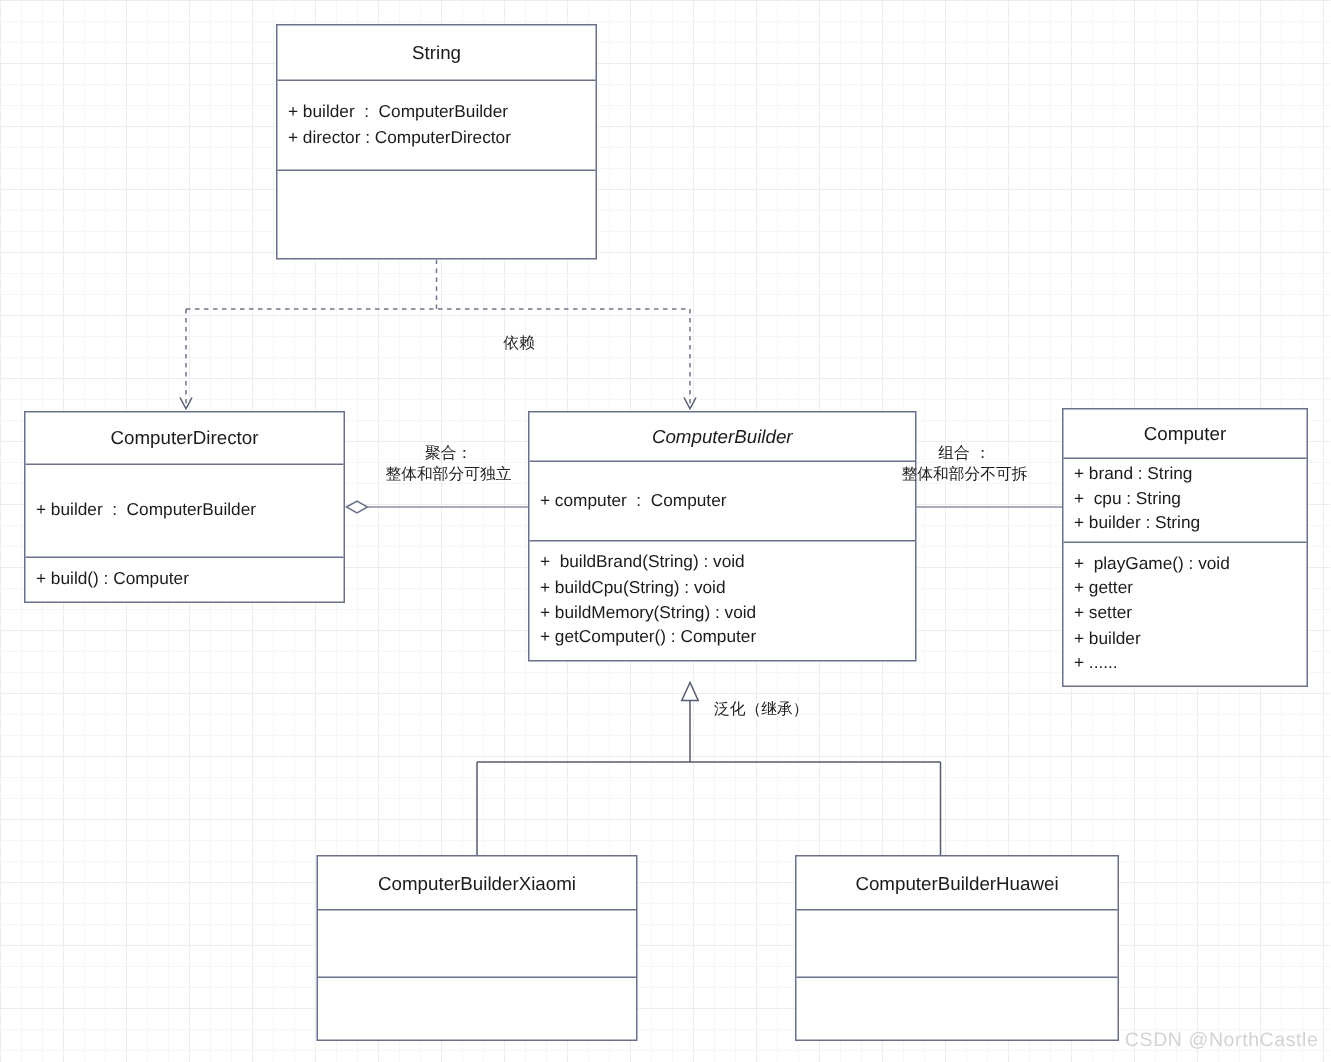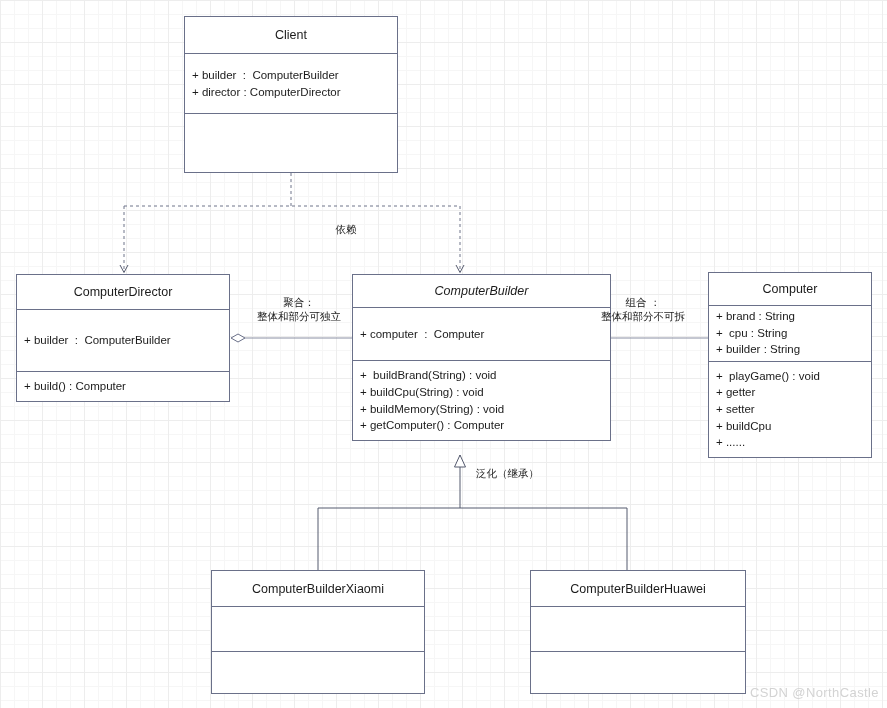--- a/index.html
+++ b/index.html
@@ -133,21 +133,21 @@
 
     <g>
       <path d="M460,508 L460,455" fill="none" stroke="#555a6e" stroke-width="1" marker-end="url(#hollowTriangle)"></path>
       <path d="M318,508 L627,508" fill="none" stroke="#555a6e" stroke-width="1"></path>
       <path d="M318,508 L318,570" fill="none" stroke="#555a6e" stroke-width="1"></path>
       <path d="M627,508 L627,570" fill="none" stroke="#555a6e" stroke-width="1"></path>
     </g>
   </svg>
 
   <div class="umlbox" style="left:184px; top:16px; width:214px; height:157px;">
-    <div class="uml-title" style="height:37px;">Client</div>
+    <div class="uml-title" style="height:37px;">String</div>
     <div class="uml-section" style="height:59px; flex:0 0 59px;">
       <div class="row">+ builder  :  ComputerBuilder</div>
       <div class="row">+ director : ComputerDirector</div>
     </div>
     <div class="uml-section"></div>
   </div>
 
   <div class="umlbox" style="left:16px; top:274px; width:214px; height:128px;">
     <div class="uml-title" style="height:37px;">ComputerDirector</div>
     <div class="uml-section" style="height:61px; flex:0 0 61px;">
@@ -175,21 +175,21 @@
     <div class="uml-title" style="height:36px;">Computer</div>
     <div class="uml-section" style="height:55px; flex:0 0 55px;">
       <div class="row">+ brand : String</div>
       <div class="row">+  cpu : String</div>
       <div class="row">+ builder : String</div>
     </div>
     <div class="uml-section">
       <div class="row">+  playGame() : void</div>
       <div class="row">+ getter</div>
       <div class="row">+ setter</div>
-      <div class="row">+ buildCpu</div>
+      <div class="row">+ builder</div>
       <div class="row">+ ......</div>
     </div>
   </div>
 
   <div class="umlbox" style="left:211px; top:570px; width:214px; height:124px;">
     <div class="uml-title" style="height:36px;">ComputerBuilderXiaomi</div>
     <div class="uml-section" style="height:44px; flex:0 0 44px;"></div>
     <div class="uml-section"></div>
   </div>
 

